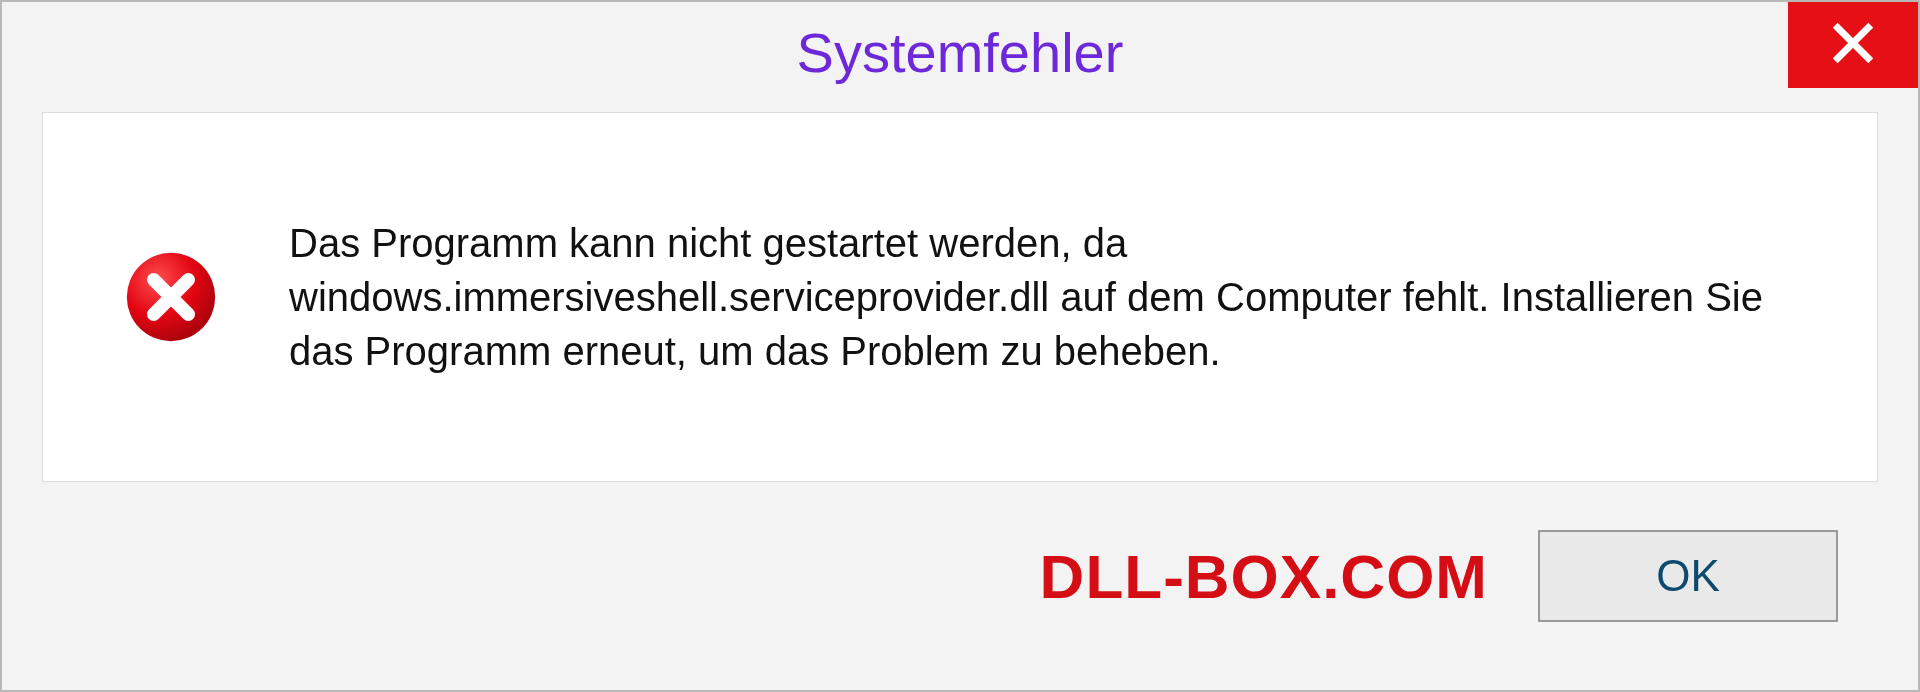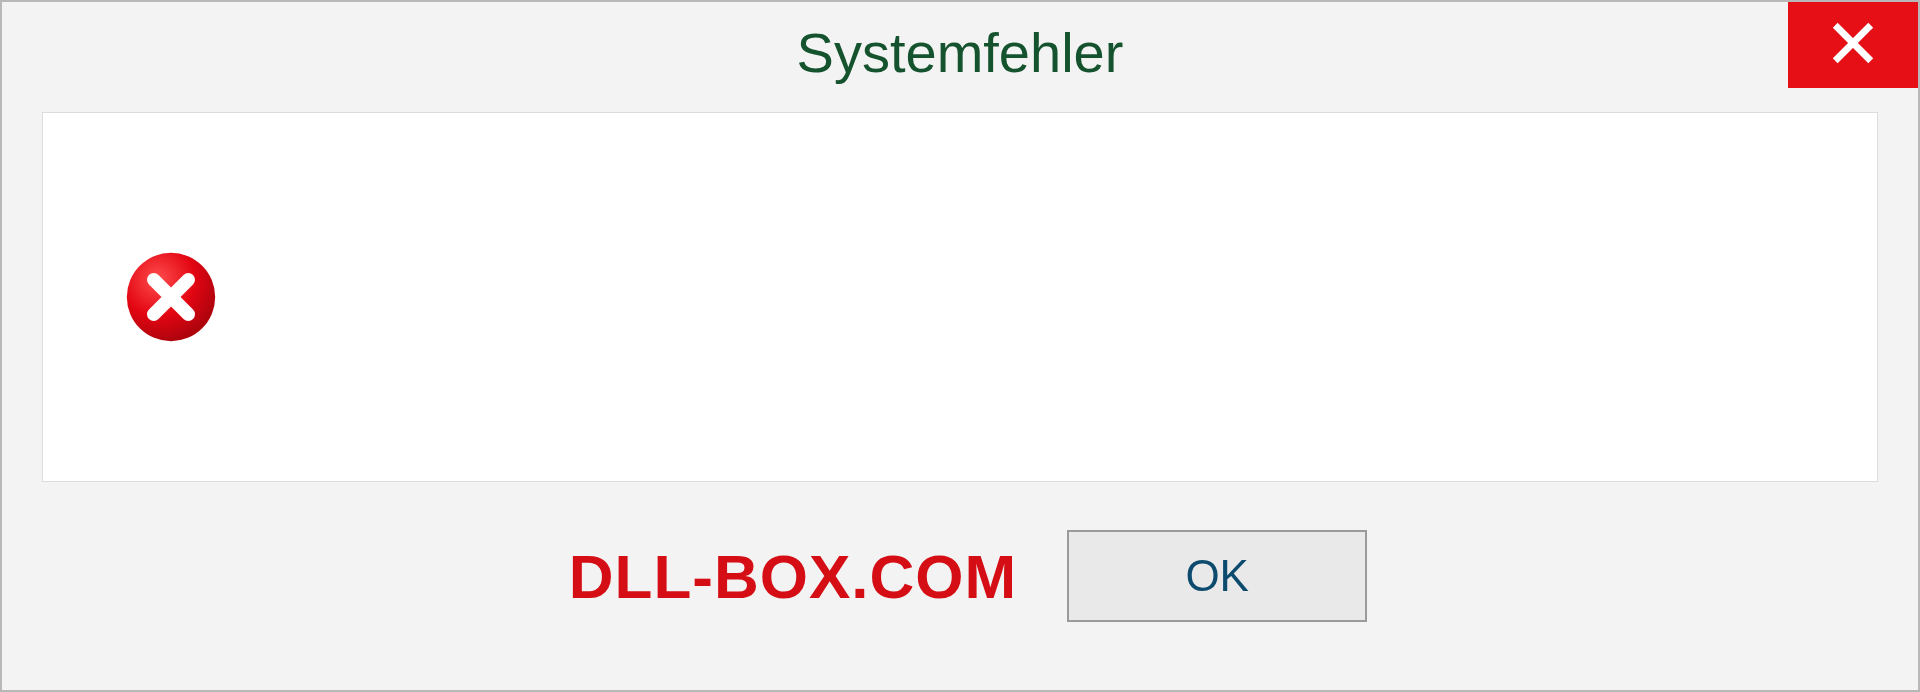--- a/index.html
+++ b/index.html
@@ -22,21 +22,21 @@
   }
   .titlebar {
     height: 100px;
     display: flex;
     align-items: center;
     justify-content: center;
     position: relative;
   }
   .title {
     font-size: 56px;
-    color: #14532d;
+    color: #6d28d9;
     font-weight: 400;
   }
   .close-btn {
     position: absolute;
     top: 0;
     right: 0;
     width: 130px;
     height: 86px;
     background: #e60f16;
     display: flex;
@@ -69,22 +69,22 @@
   .message {
     font-size: 40px;
     line-height: 1.35;
     color: #111;
     font-weight: 400;
   }
   .footer {
     flex: 1 1 auto;
     display: flex;
     align-items: center;
-    justify-content: center;
-    padding: 0 44px 20px 60px;
+    justify-content: flex-end;
+    padding: 0 80px 20px 60px;
     gap: 50px;
   }
   .watermark {
     font-size: 62px;
     font-weight: 800;
     color: #d40e14;
     letter-spacing: 1px;
     font-family: Arial, sans-serif;
   }
   .ok-btn {
@@ -126,20 +126,21 @@
             <stop offset="0%" stop-color="#ff4d4d"></stop>
             <stop offset="60%" stop-color="#e20512"></stop>
             <stop offset="100%" stop-color="#b0040d"></stop>
           </radialGradient>
         </defs>
         <circle cx="50" cy="50" r="46" fill="url(#g1)"></circle>
         <line x1="32" y1="32" x2="68" y2="68" stroke="#ffffff" stroke-width="14" stroke-linecap="round"></line>
         <line x1="68" y1="32" x2="32" y2="68" stroke="#ffffff" stroke-width="14" stroke-linecap="round"></line>
       </svg>
     </div>
+    <div class="message">Das Programm kann nicht gestartet werden, da windows.immersiveshell.serviceprovider.dll auf dem Computer fehlt. Installieren Sie das Programm erneut, um das Problem zu beheben.</div>
   </div>
 
   <div class="footer">
     <div class="watermark">DLL-BOX.COM</div>
     <button class="ok-btn">OK</button>
   </div>
 
 </div>
 
 </body></html>

